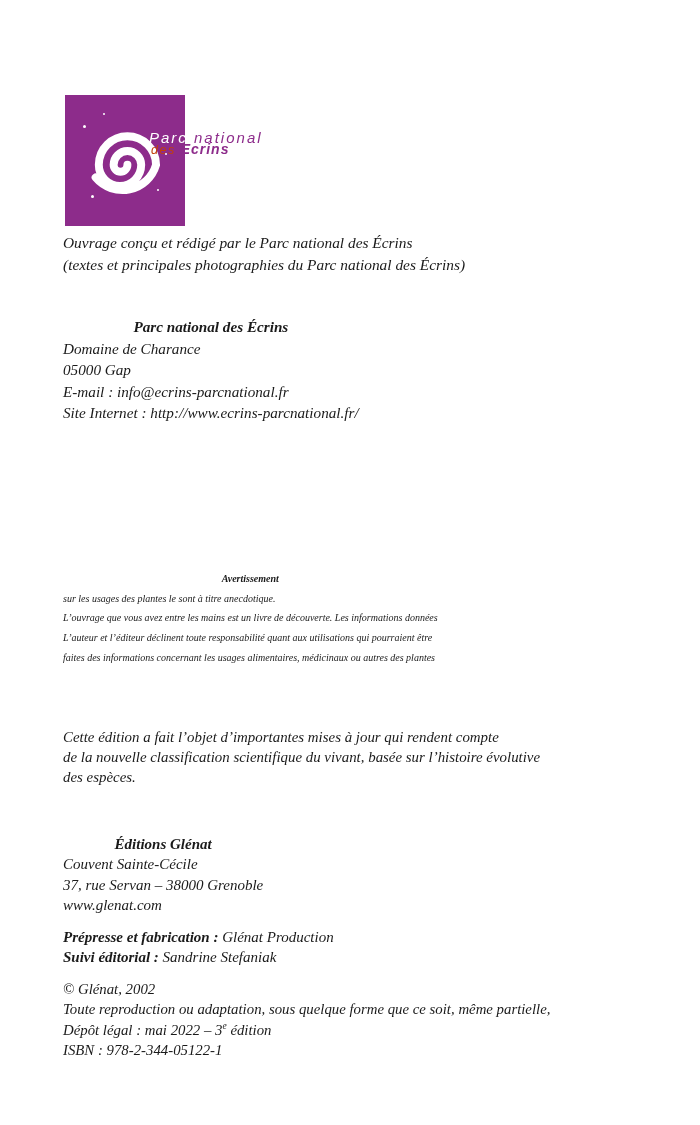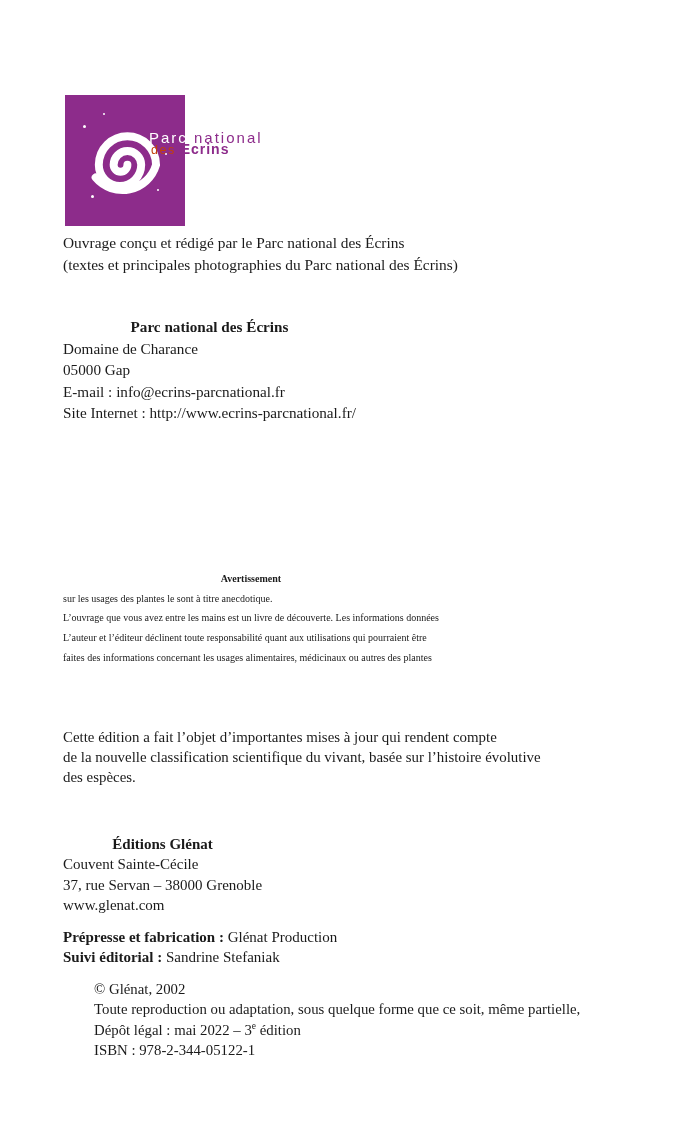--- a/index.html
+++ b/index.html
@@ -8,20 +8,21 @@
     --page-bg:#ffffff;
   }
   html,body{margin:0;padding:0;background:#fff;}
   .page{
     position:relative;
     width:640px;height:1125px;
     background:var(--page-bg);
     color:var(--text);
     font-family:"Liberation Serif", serif;
     overflow:hidden;
+    font-style:italic;
   }
   .block{position:absolute;left:63px;}
   .bold{font-weight:bold;text-align:center;}
 
   
   .logo{position:absolute;left:65px;top:95px;width:120px;height:131px;font-family:"Liberation Sans", sans-serif;}
   .logo-square{position:absolute;left:0;top:0;width:120px;height:131px;background:var(--logo-purple);}
   .logo-spiral{position:absolute;left:2px;top:20px;width:106px;height:106px;}
   .speck{position:absolute;background:#fff;border-radius:50%;}
   .logo-line1{position:absolute;left:84px;top:34px;font-size:15px;letter-spacing:2px;white-space:nowrap;}
@@ -31,21 +32,21 @@
   .w-des{color:#c2410c;font-size:12.5px;letter-spacing:1.5px;}
   .w-ecrins{color:var(--logo-purple);font-size:14px;font-weight:bold;letter-spacing:1px;}
 
   
   .intro{top:232px;font-size:15.4px;line-height:22px;}
   .address{top:316px;font-size:15.2px;line-height:21.5px;}
   .warning{top:569px;font-size:10px;line-height:19.7px;}
   .edition{top:727px;font-size:14.9px;line-height:20px;}
   .publisher{top:834px;font-size:15px;line-height:20.4px;}
   .credits{top:927px;font-size:15px;line-height:20.3px;}
-  .copyright{top:979px;font-size:14.8px;line-height:20.4px;margin-left:31px;}
+  .copyright{top:979px;font-size:14.8px;line-height:20.4px;}
   sup{font-size:9.5px;line-height:0;}
 </style>
 </head>
 <body>
 
 <div class="page">
 
   <div class="logo">
     <div class="logo-square"></div>
     <svg class="logo-spiral" viewBox="0 0 100 100" aria-hidden="true">

